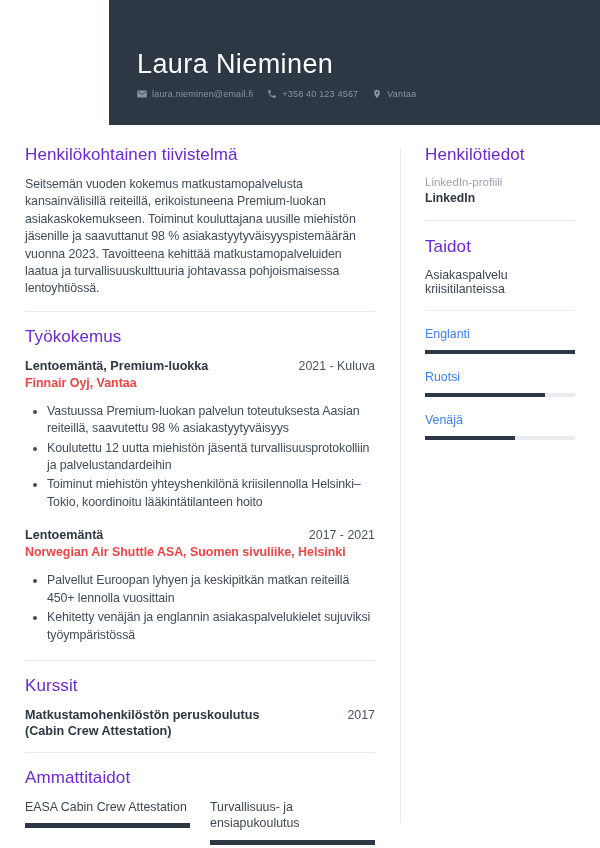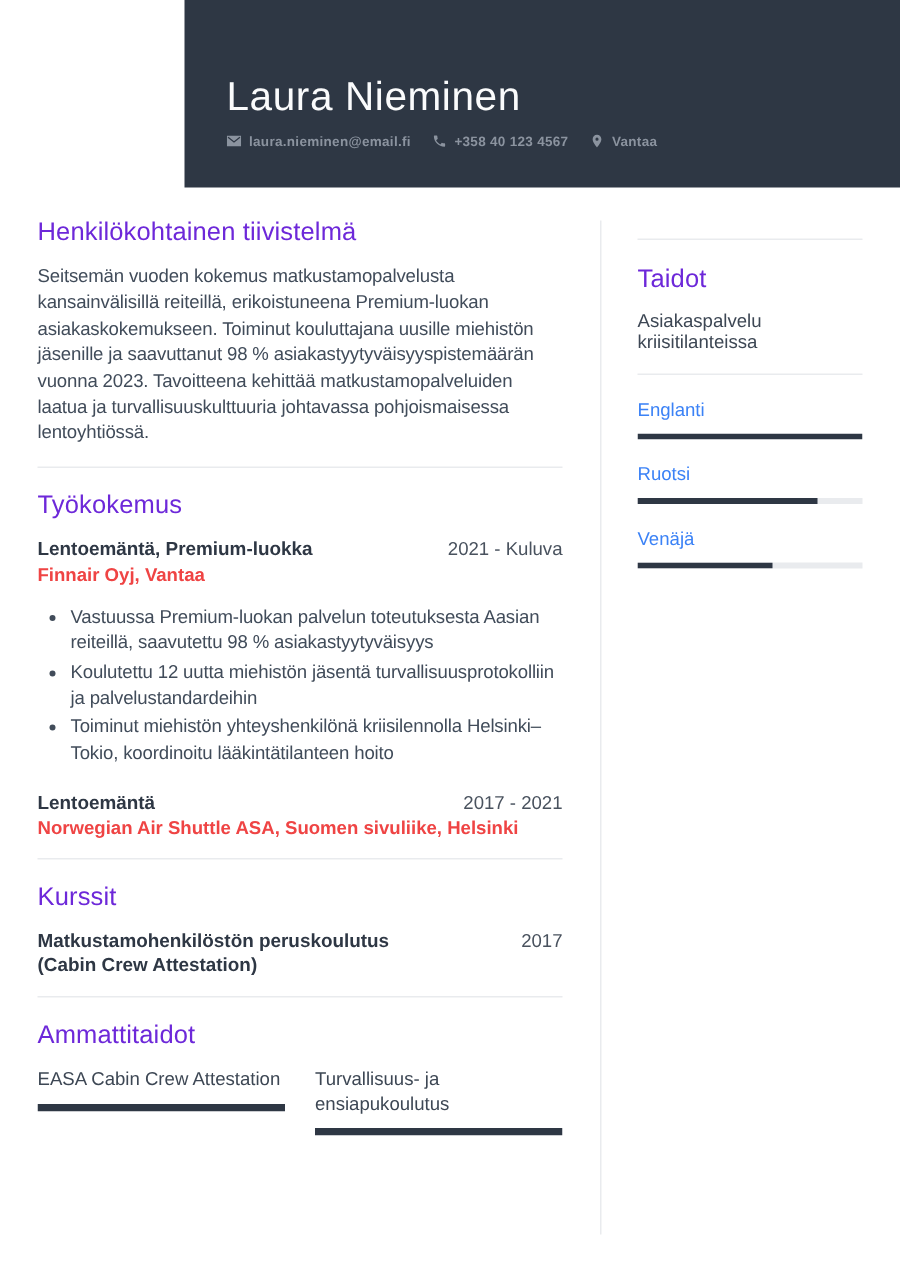--- a/index.html
+++ b/index.html
@@ -9,21 +9,21 @@
     font-family: "Liberation Sans", sans-serif;
     color: #414c5a;
     position: relative;
     overflow: hidden;
   }
   .page { position: relative; width: 600px; height: 848px; background: #fff; }
 
   
   .header {
     position: absolute;
-    left: 123px; top: 0; right: 0;
+    left: 109px; top: 0; right: 0;
     height: 125px;
     background: #2e3744;
     padding: 50px 0 16px 28px;
   }
   .name {
     color: #fafbfc;
     font-size: 27px;
     font-weight: 500;
     letter-spacing: 0.4px;
     line-height: 1.1;
@@ -34,21 +34,20 @@
     align-items: center;
     gap: 14px;
   }
   .contact {
     display: flex;
     align-items: center;
     gap: 5px;
     color: #8b939f;
     font-size: 9px;
     letter-spacing: 0.2px;
-    font-weight: bold;
   }
   .contact svg { width: 10px; height: 10px; fill: #8b939f; flex: 0 0 auto; }
 
   
   .main {
     position: absolute;
     left: 25px; top: 145px;
     width: 350px;
   }
   .vdivider {
@@ -215,20 +214,24 @@
           <li>Toiminut miehistön yhteyshenkilönä kriisilennolla Helsinki–Tokio, koordinoitu lääkintätilanteen hoito</li>
         </ul>
       </div>
 
       <div class="job">
         <div class="entry-head">
           <div class="entry-title">Lentoemäntä</div>
           <div class="entry-dates">2017 - 2021</div>
         </div>
         <div class="entry-company">Norwegian Air Shuttle ASA, Suomen sivuliike, Helsinki</div>
+        <ul class="bullets">
+          <li>Palvellut Euroopan lyhyen ja keskipitkän matkan reiteillä 450+ lennolla vuosittain</li>
+          <li>Kehitetty venäjän ja englannin asiakaspalvelukielet sujuviksi työympäristössä</li>
+        </ul>
       </div>
     </section>
 
     <hr class="hr">
 
     <section>
       <h2 class="section-title">Kurssit</h2>
       <div class="entry-head">
         <div class="entry-title" style="max-width:250px">Matkustamohenkilöstön peruskoulutus (Cabin Crew Attestation)</div>
         <div class="entry-dates">2017</div>
@@ -253,20 +256,25 @@
             </div>
         </div>
 
       </div>
     </section>
 
   </main>
 
   <aside class="aside">
 
+    <section>
+      <h2 class="section-title">Henkilötiedot</h2>
+      <div class="side-label">LinkedIn-profiili</div>
+      <a class="side-value" href="#">LinkedIn</a>
+    </section>
 
     <hr class="hr">
 
     <section>
       <h2 class="section-title">Taidot</h2>
       <div class="side-item">Asiakaspalvelu kriisitilanteissa</div>
     </section>
 
     <hr class="hr">
 

